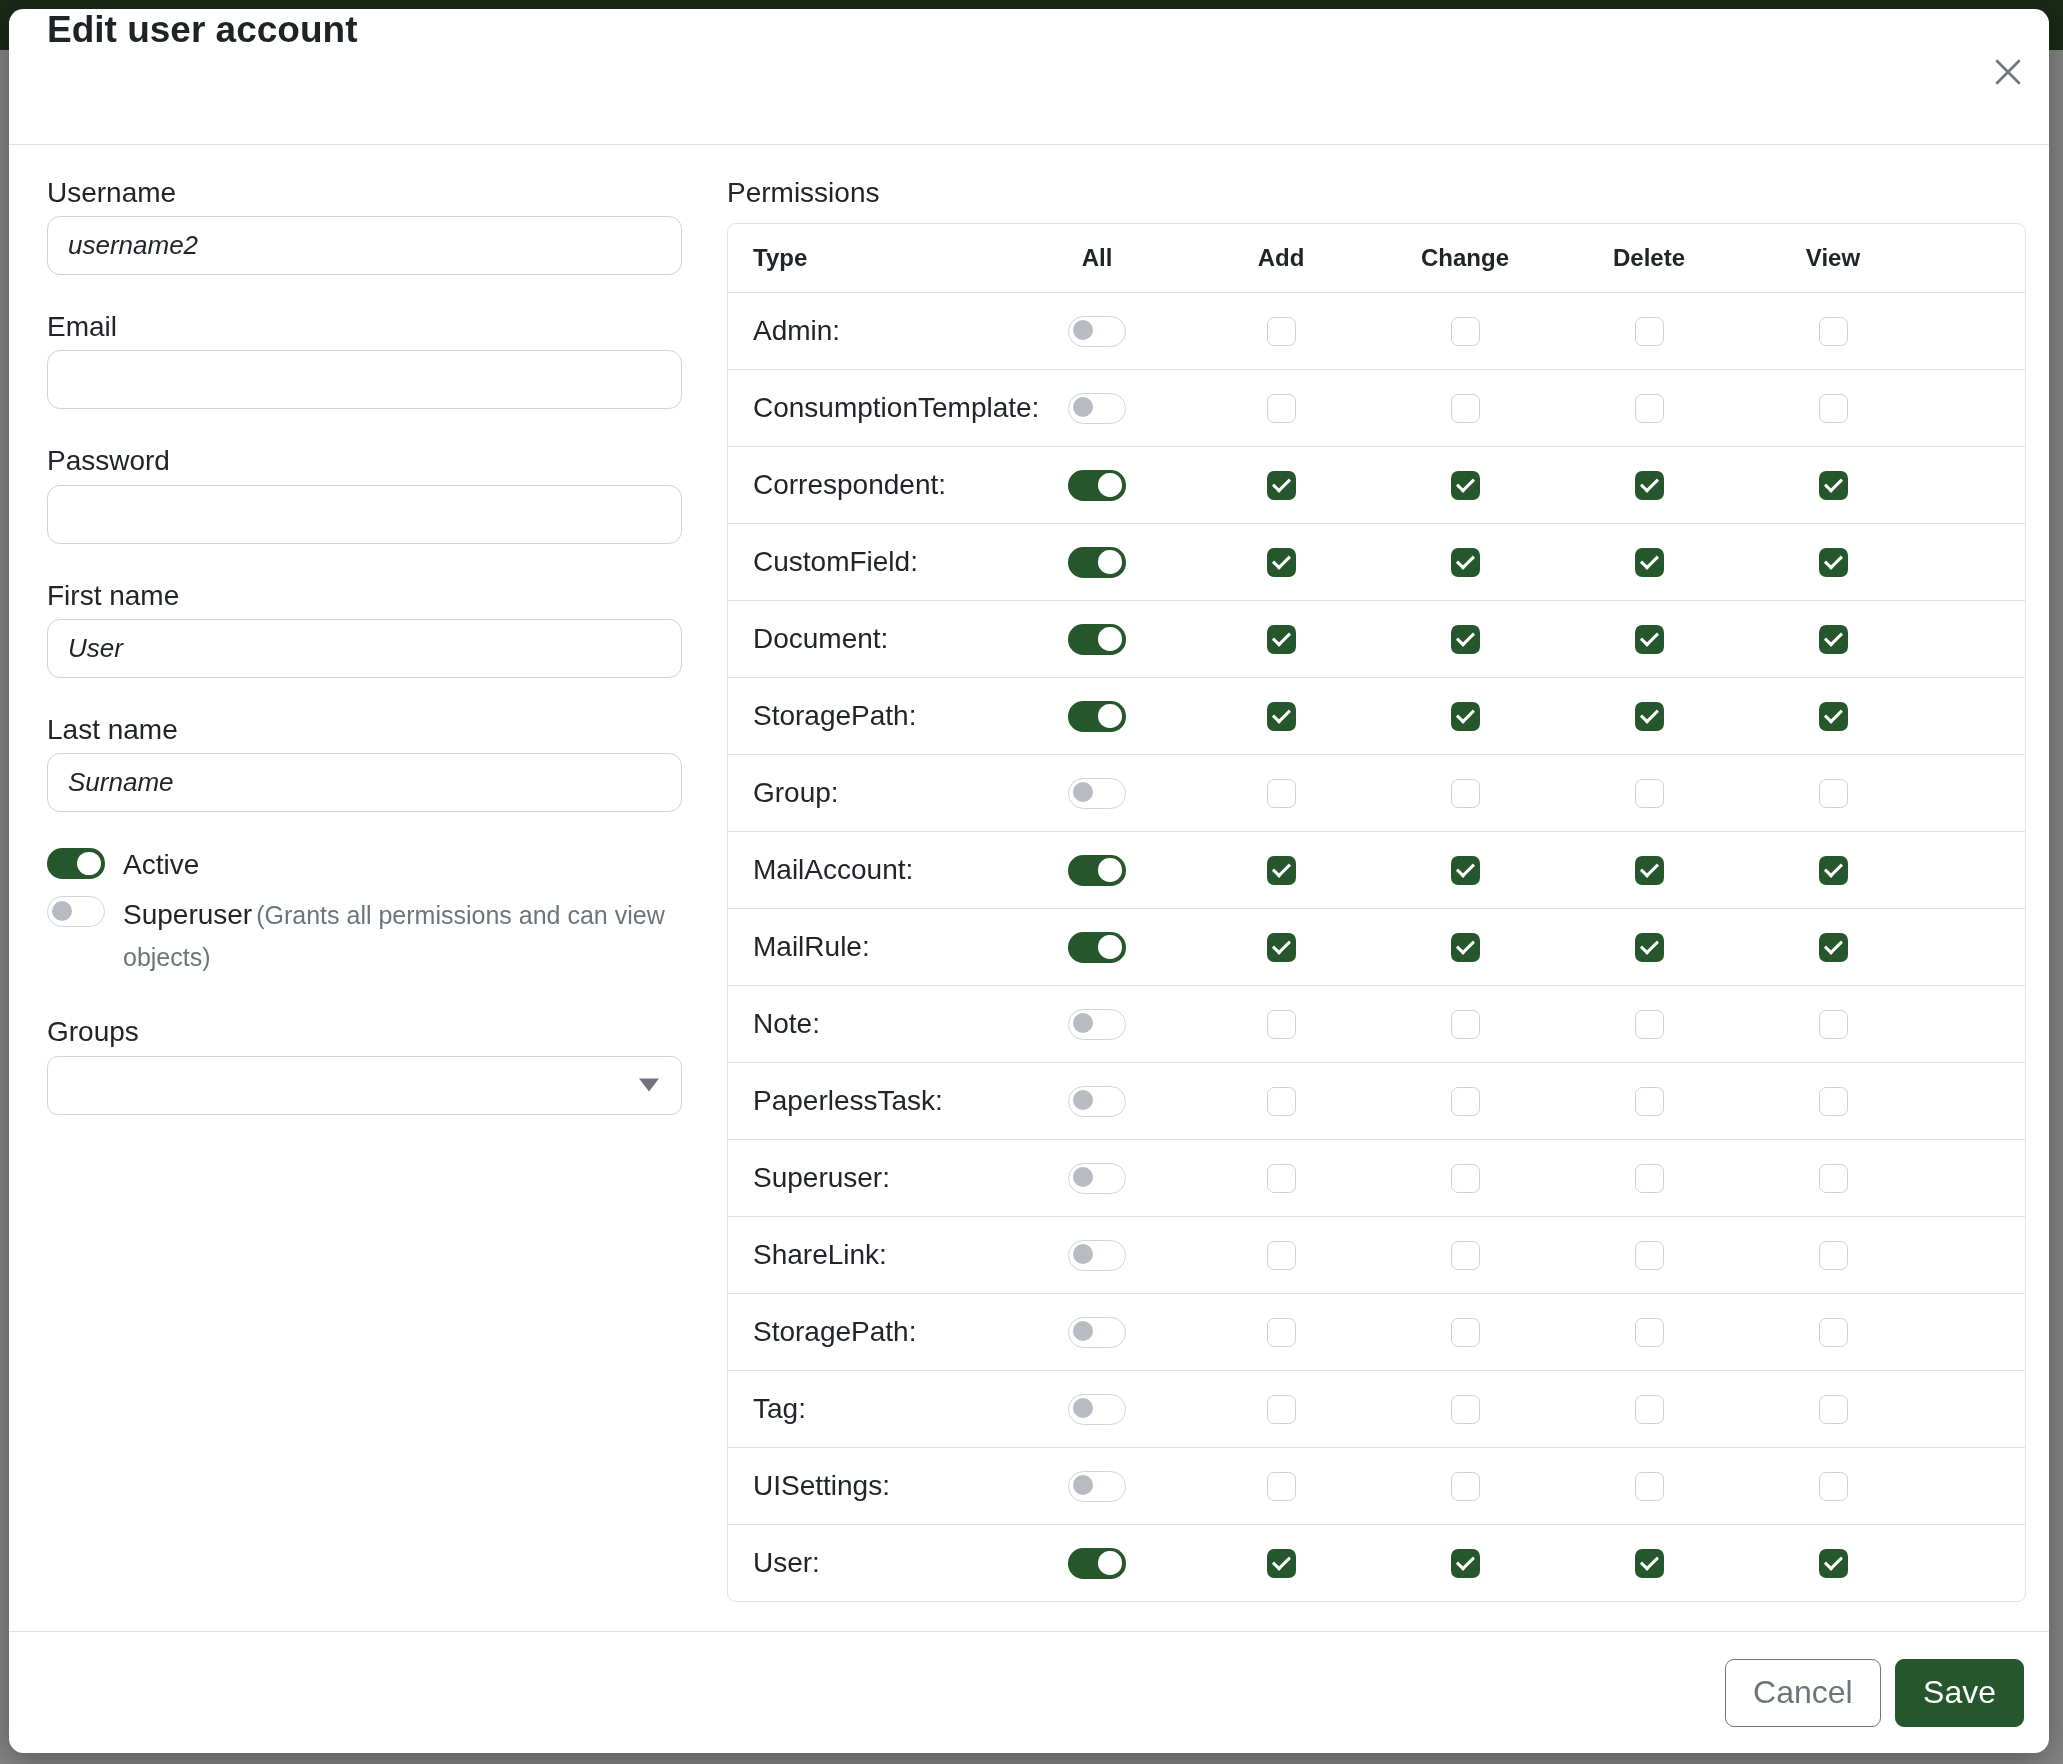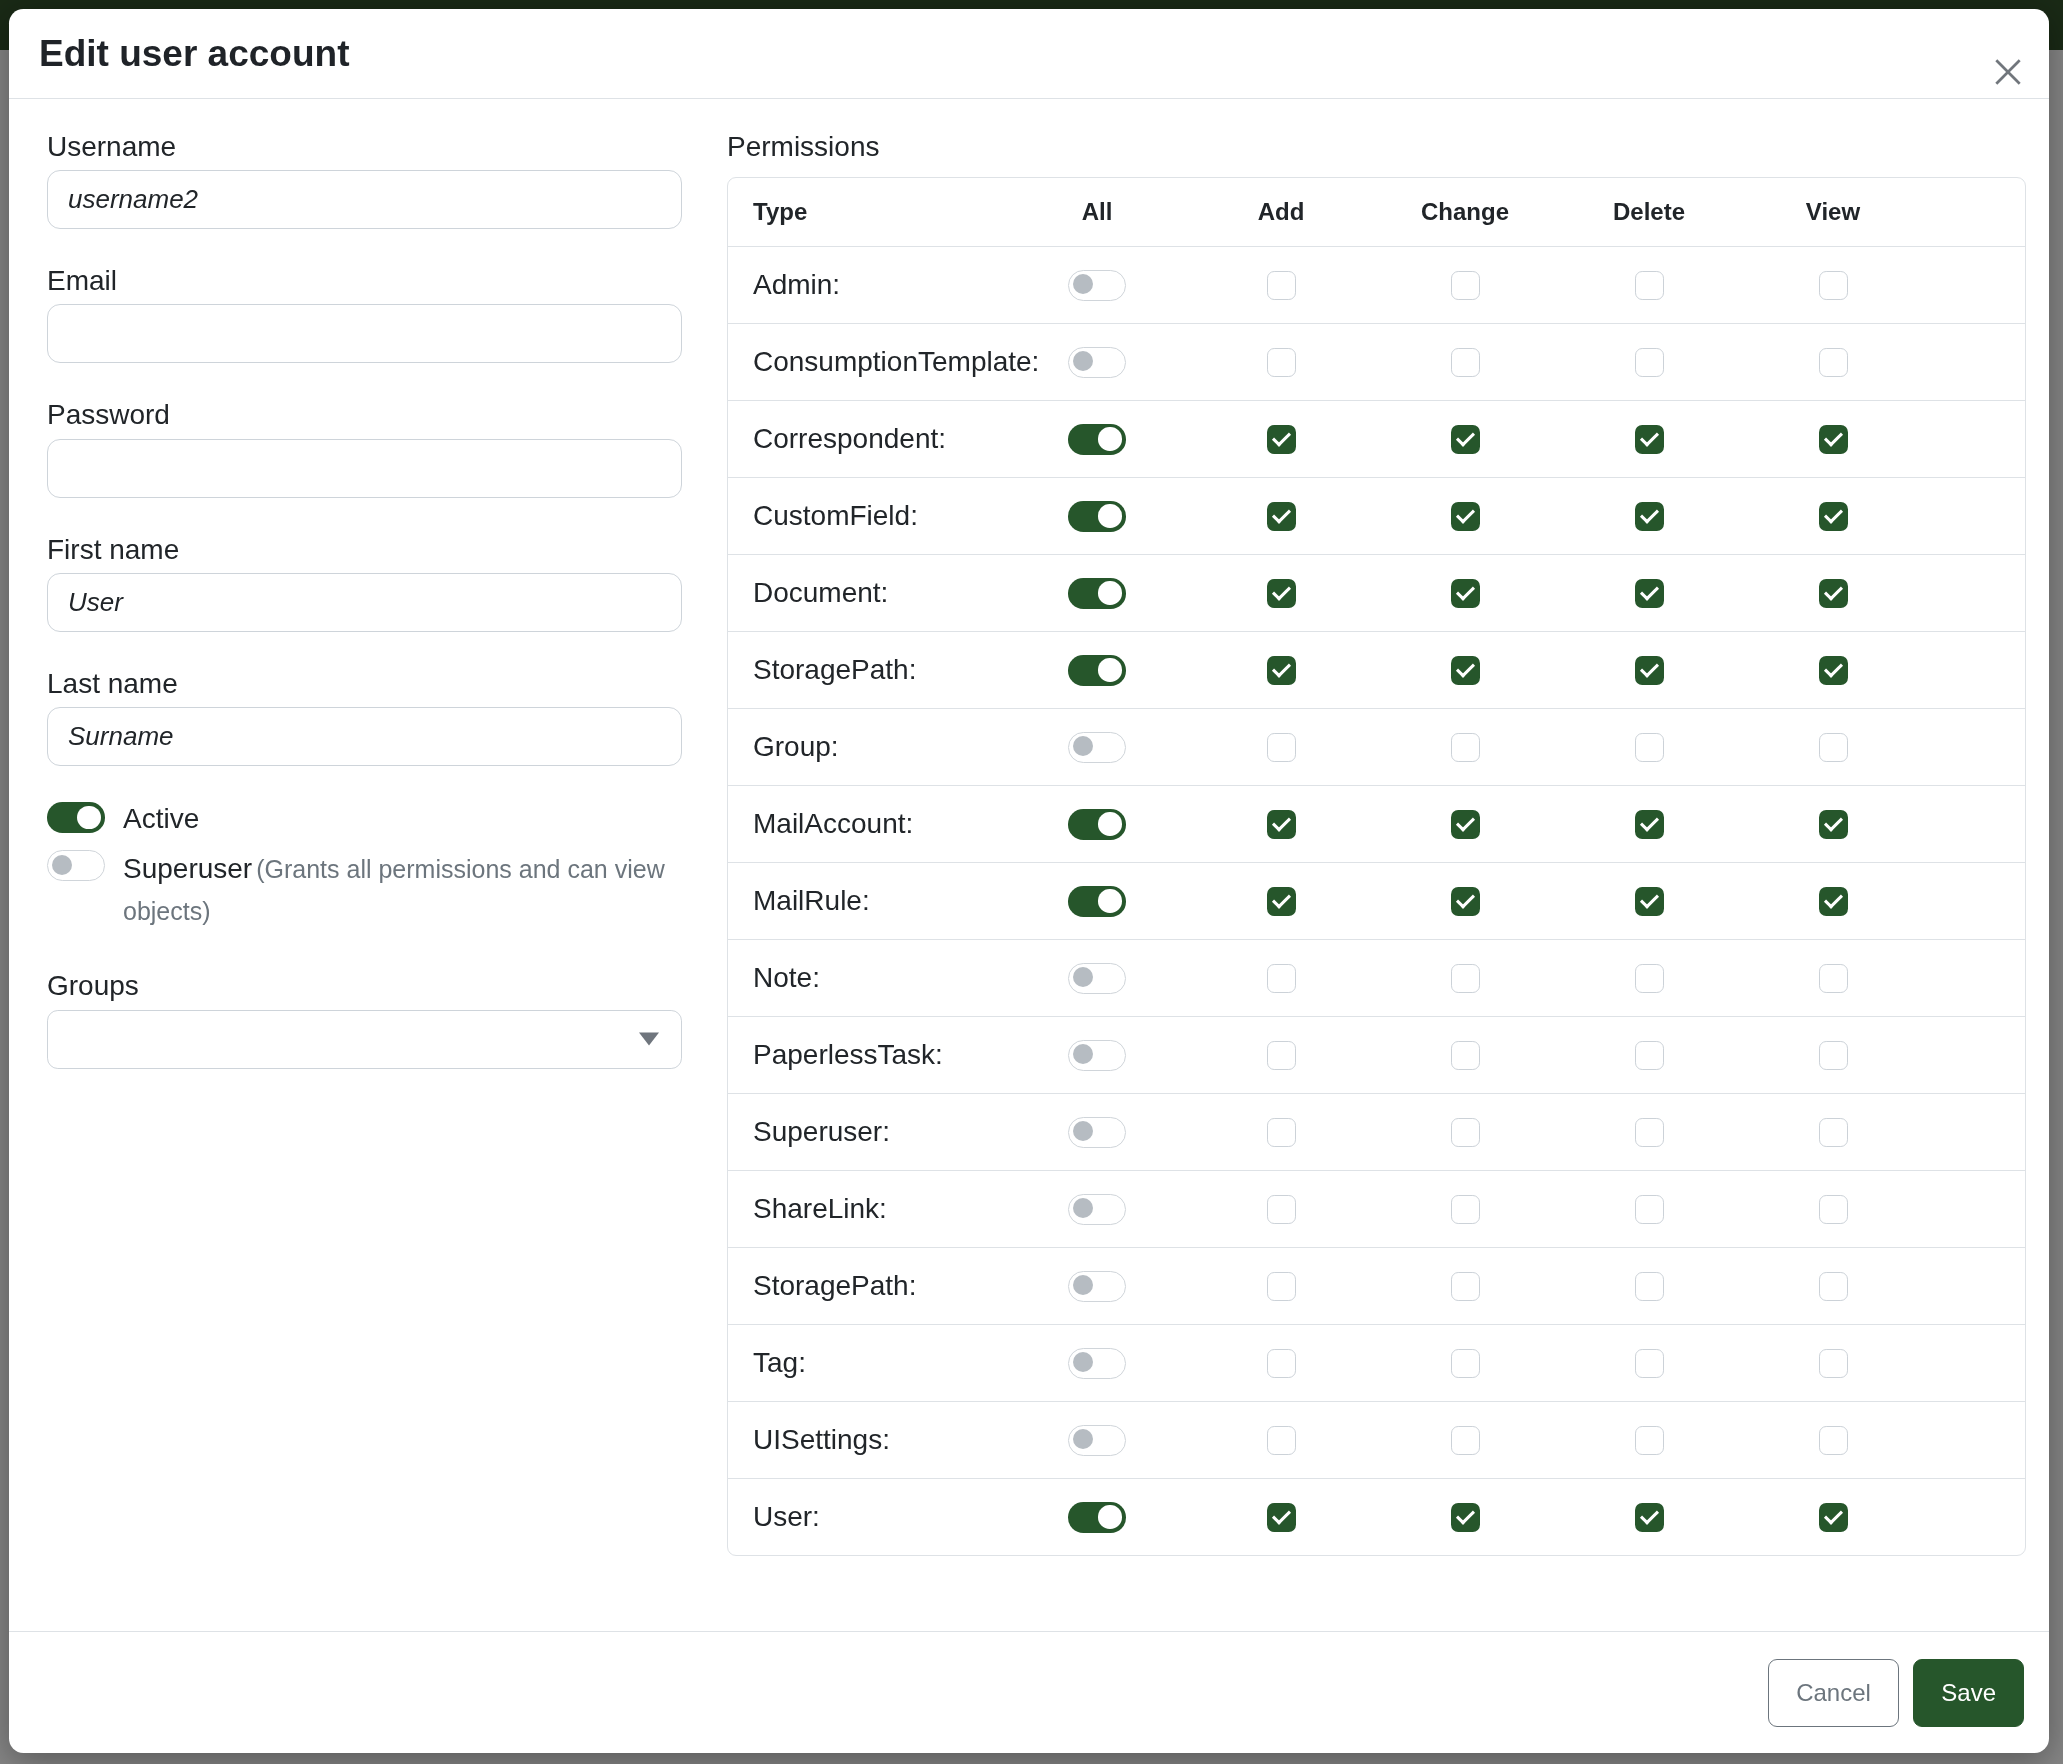--- a/index.html
+++ b/index.html
@@ -19,22 +19,22 @@
     color:var(--text);
     position:relative;
   }
   .navbar-strip{position:absolute;top:0;left:0;width:100%;height:50px;background:var(--navbar);}
   .modal{
     position:absolute;left:9px;top:9px;width:2040px;height:1744px;
     background:#fff;border-radius:14.4px;display:flex;flex-direction:column;
     box-shadow:0 7.2px 36px rgba(0,0,0,.35);
   }
   .modal-header{
-    height:90px;flex:none;display:flex;align-items:center;
-    padding:0 30px;border-bottom:1.8px solid var(--border-table);position:relative;
+    height:136px;flex:none;display:flex;align-items:flex-start;
+    padding:0 38px;border-bottom:1.8px solid var(--border-table);position:relative;
   }
   .modal-title{font-size:37px;font-weight:600;color:#1f2328;}
   .close-btn{
     position:absolute;top:41px;right:20px;width:43px;height:43px;border:none;background:none;
     cursor:pointer;display:flex;align-items:center;justify-content:center;
   }
   .modal-body{flex:1;display:flex;gap:45px;padding:32px 23.4px 0 38px;}
   .left-col{width:635px;flex:none;}
   .right-col{flex:1;}
   .field{margin-bottom:36px;}
@@ -82,21 +82,21 @@
   .checkbox.on{background:var(--primary);}
   .checkbox.on::after{
     content:"";position:absolute;left:6.3px;top:7.2px;width:14.4px;height:7.2px;
     border-left:3.6px solid #fff;border-bottom:3.6px solid #fff;transform:rotate(-45deg);
   }
   .modal-footer{
     height:122px;flex:none;border-top:1.8px solid var(--border-table);
     display:flex;align-items:center;justify-content:flex-end;gap:14.4px;padding:0 25px;
   }
   .btn{
-    height:68px;border-radius:9px;font-size:24px;padding:0 27px;cursor:pointer;
+    height:68px;border-radius:9px;font-size:32px;padding:0 27px;cursor:pointer;
     font-family:"Liberation Sans","DejaVu Sans",sans-serif;
   }
   .btn-cancel{background:#fff;border:1.8px solid var(--muted);color:var(--muted);}
   .btn-save{background:var(--primary);border:1.8px solid var(--primary);color:#fff;}
 </style>
 </head>
 <body>
 
 <div class="navbar-strip"></div>
 

